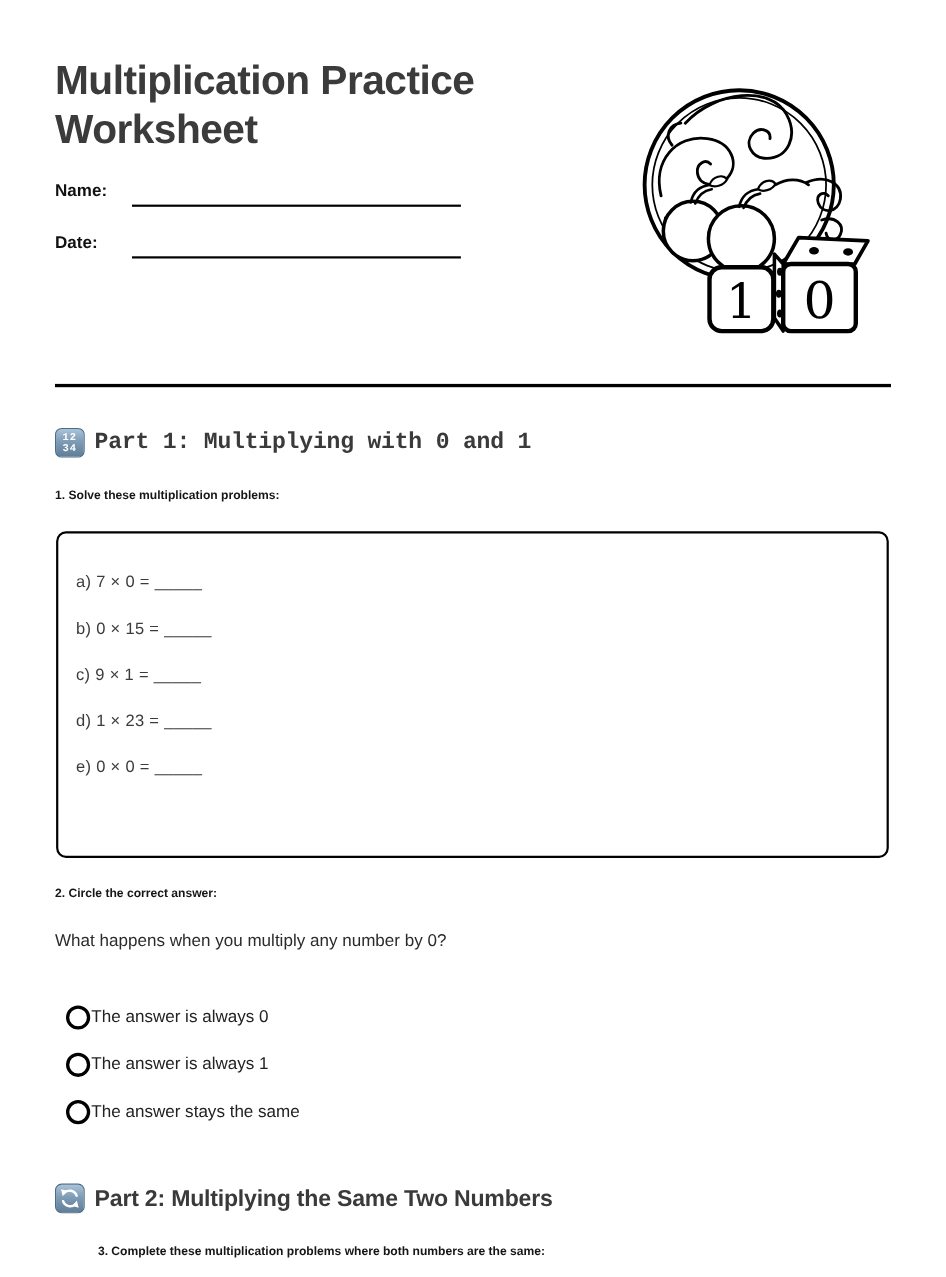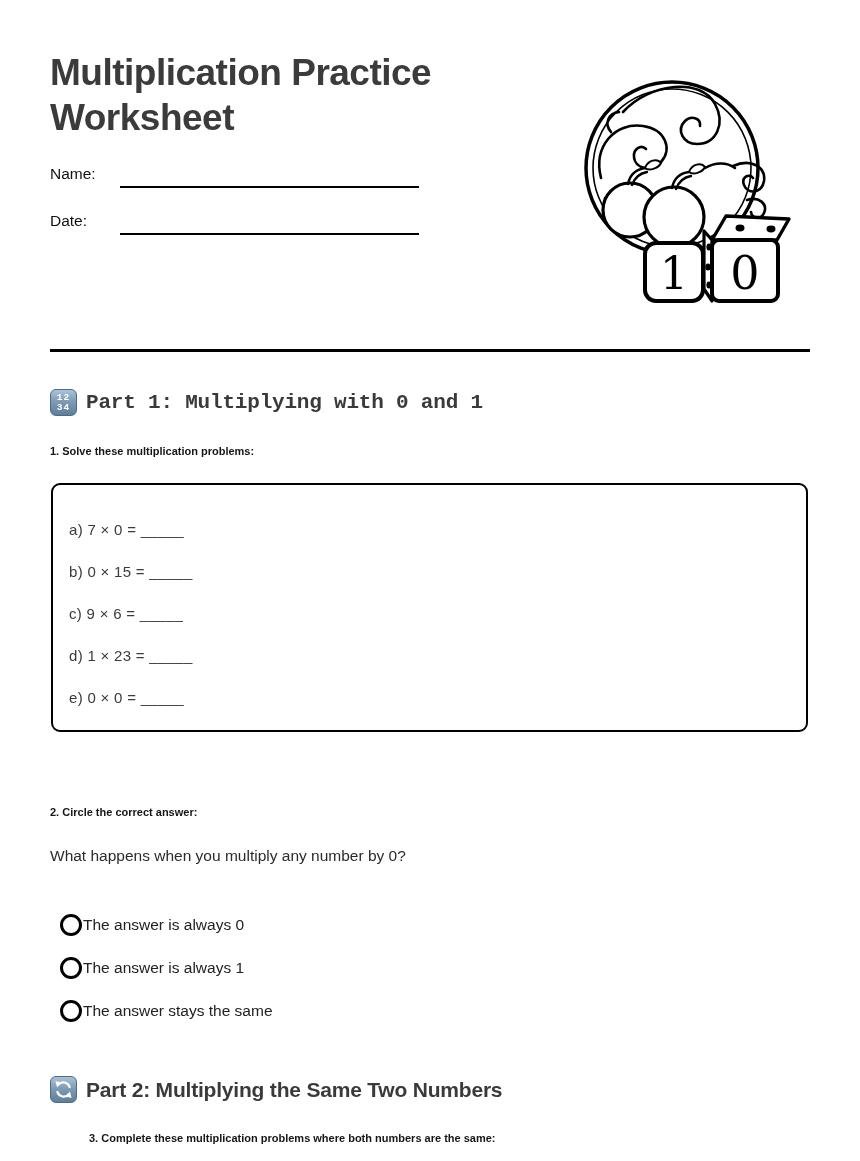--- a/index.html
+++ b/index.html
@@ -22,21 +22,21 @@
     font-size: 37px;
     line-height: 45px;
     font-weight: bold;
     color: #3b3b3b;
     letter-spacing: -0.5px;
   }
   .field-label {
     position: absolute;
     left: 50px;
     font-size: 15.5px;
-    font-weight: normal;
+    font-weight: bold;
     color: #111111;
   }
   .name-label { top: 165px; }
   .date-label { top: 212px; }
   .field-line {
     position: absolute;
     left: 120px;
     width: 299px;
     height: 2px;
     background: #000000;
@@ -109,21 +109,21 @@
     position: absolute;
     left: 50px; top: 847px;
     font-size: 15.5px;
     color: #2b2b2b;
   }
 
   
   .problems-box {
     position: absolute;
     left: 51px; top: 483px;
-    width: 757px; height: 249px;
+    width: 757px; height: 297px;
     border: 2px solid #000000;
     border-radius: 9px;
     padding: 34px 16px 0 16px;
     background: #ffffff;
   }
   .problem-line {
     font-size: 15px;
     line-height: 22px;
     color: #3b3b3b;
     margin-bottom: 20px;
@@ -221,21 +221,21 @@
       <span class="num-row">34</span>
     </span>
     <span class="heading-text">Part 1: Multiplying with 0 and 1</span>
   </div>
 
   <div class="prompt q1-prompt">1. Solve these multiplication problems:</div>
 
   <div class="problems-box">
     <div class="problem-line">a) 7 × 0 = _____</div>
     <div class="problem-line">b) 0 × 15 = _____</div>
-    <div class="problem-line">c) 9 × 6 = _____</div>
+    <div class="problem-line">c) 9 × 1 = _____</div>
     <div class="problem-line">d) 1 × 23 = _____</div>
     <div class="problem-line">e) 0 × 0 = _____</div>
   </div>
 
   <div class="prompt q2-prompt">2. Circle the correct answer:</div>
   <div class="question-text">What happens when you multiply any number by 0?</div>
 
   <div class="options">
     <div class="option-row">
       <span class="radio-circle"></span>

